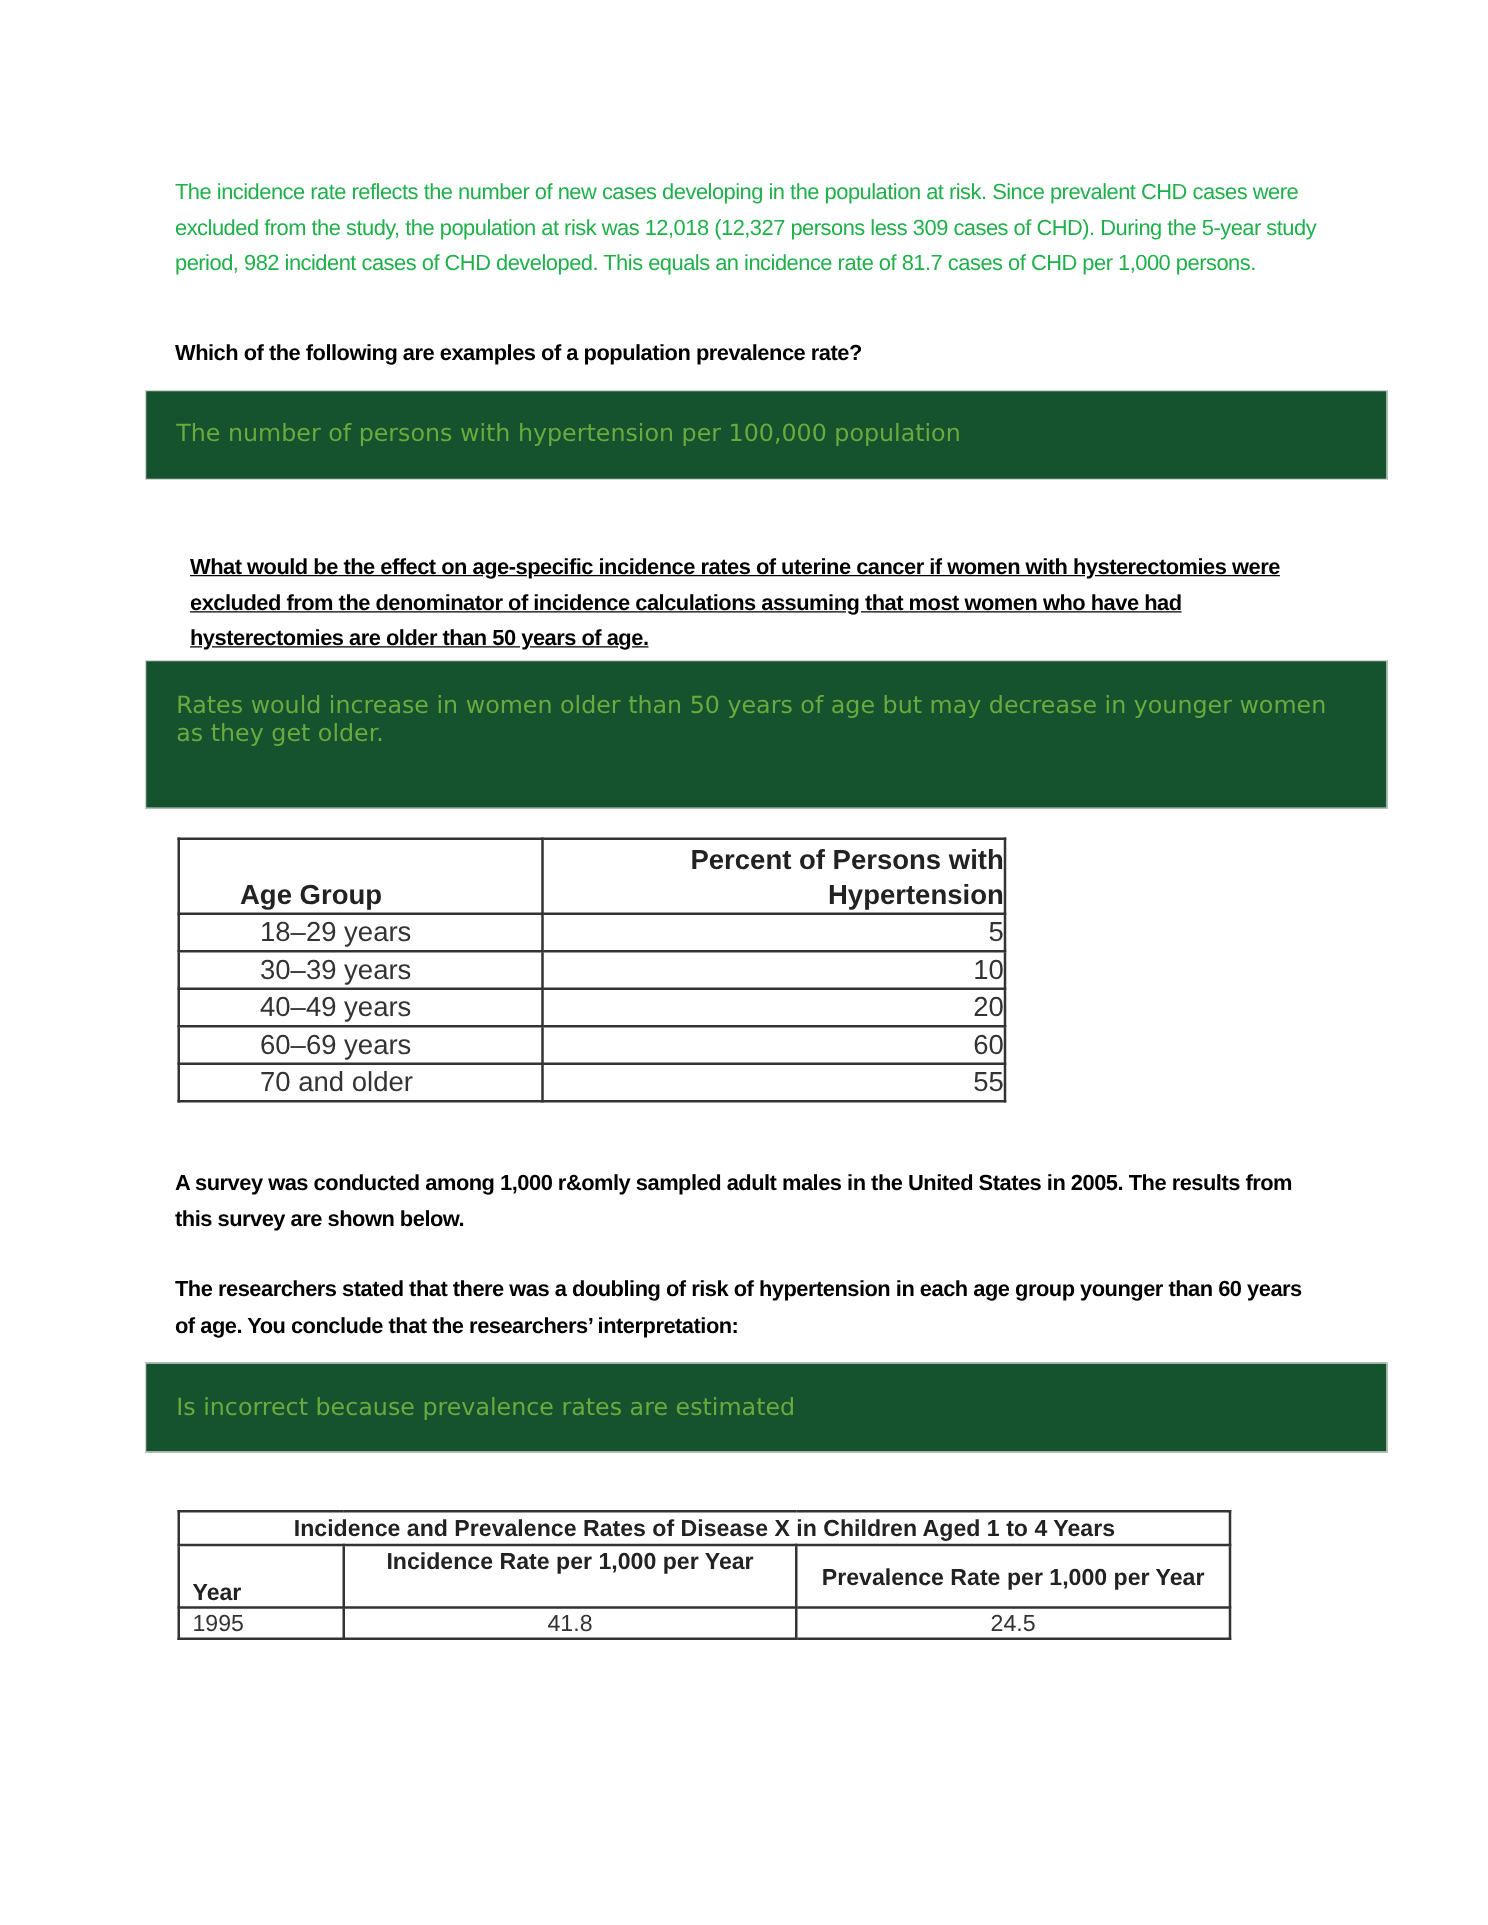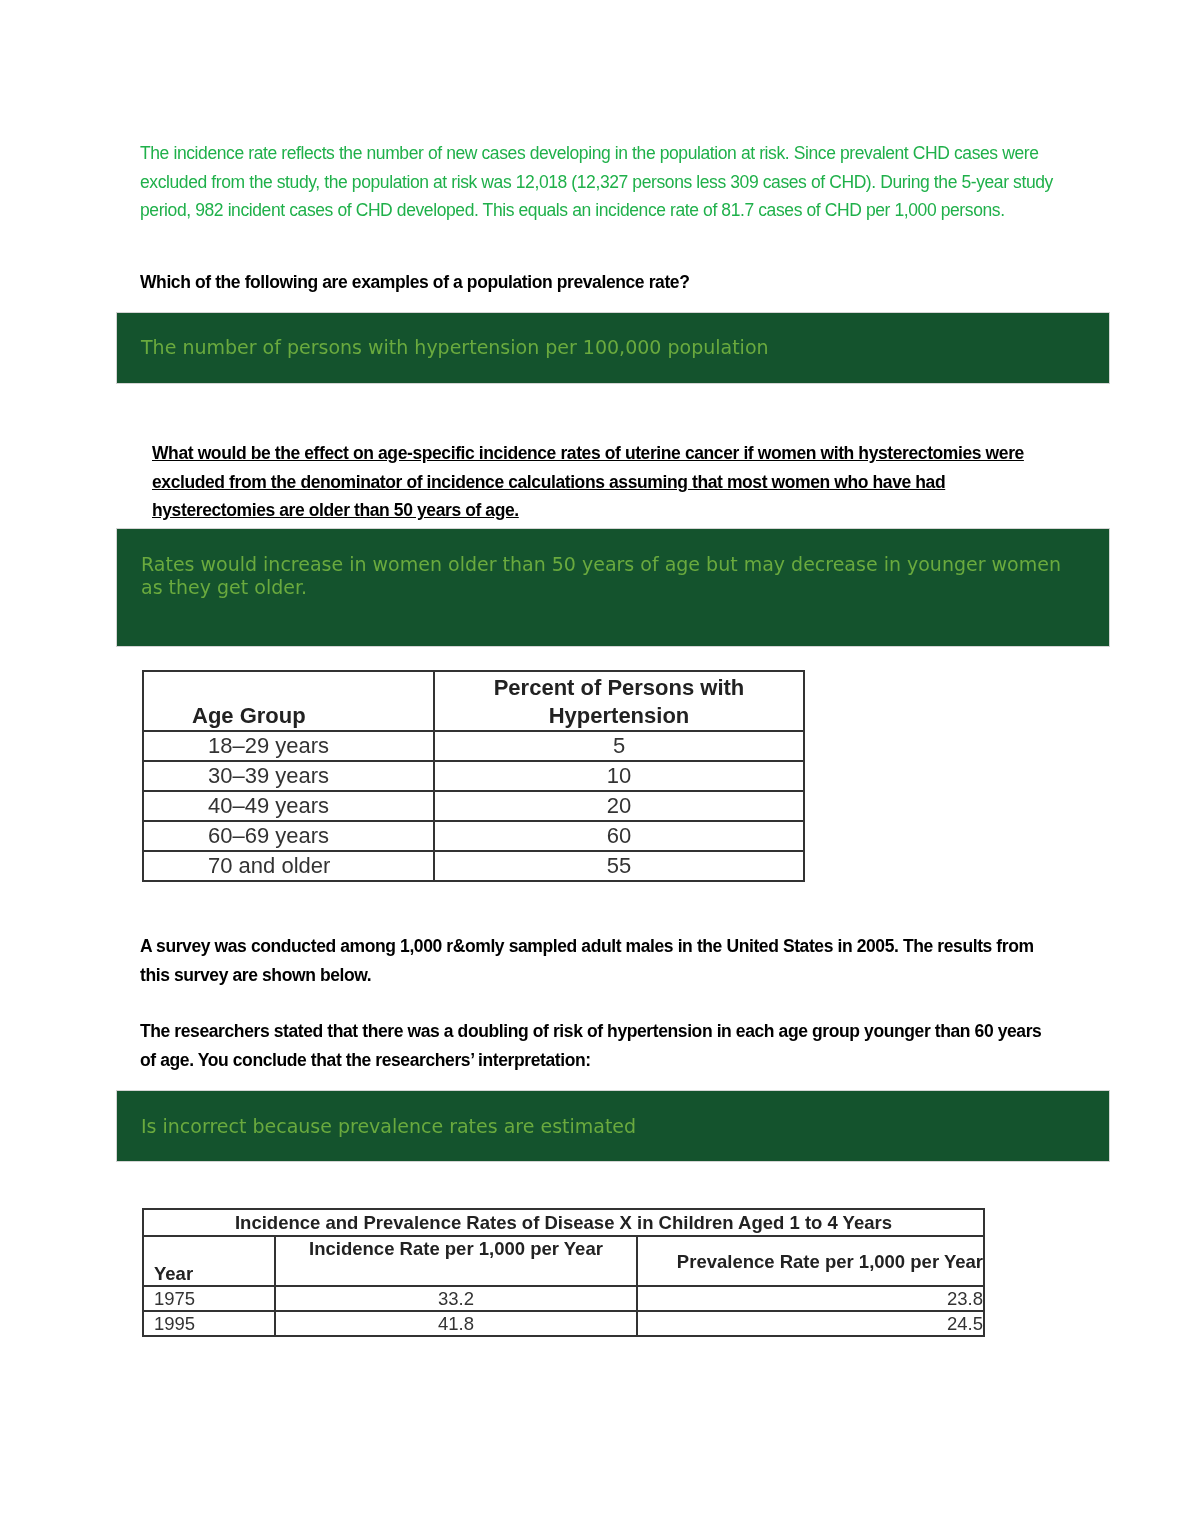--- a/index.html
+++ b/index.html
@@ -9,29 +9,29 @@
   .q { color: #000; font-weight: bold; }
   .ansbox { position: absolute; left: 116px; width: 994px; border: 1.5px solid #d4d4d4; box-sizing: border-box; background: #14532d; }
   .ans { position: absolute; left: 24px; right: 40px; color: #6aaa3e; font-family: "DejaVu Sans", sans-serif; font-size: 19px; line-height: 23px; }
   table.img-table { position: absolute; border-collapse: collapse; font-family: "Liberation Sans", sans-serif; color: #333; }
   table.img-table td, table.img-table th { border: 2px solid #333; padding: 0; }
   #t1 { left: 142px; top: 670px; width: 663px; }
   #t1 th { font-size: 22px; font-weight: bold; color: #222; height: 58px; vertical-align: bottom; line-height: 28px; }
   #t1 td { font-size: 22px; height: 28px; line-height: 28px; }
   #t1 .c1 { width: 225px; text-align: left; padding-left: 64px; }
   #t1 th.c1 { padding-left: 48px; }
-  #t1 .c2 { text-align: center; }
+  #t1 .c2 { text-align: right; }
   #t2 { left: 142px; top: 1208px; width: 843px; }
   #t2 td, #t2 th { font-size: 18.5px; line-height: 23px; }
   #t2 .title { font-weight: bold; color: #222; text-align: center; height: 25px; }
   #t2 th { font-weight: bold; color: #222; height: 48px; }
   #t2 td { height: 23px; }
   #t2 .y { width: 120px; text-align: left; padding-left: 10px; }
   #t2 .i { width: 360px; text-align: center; }
-  #t2 .p { text-align: right; }
+  #t2 .p { text-align: center; }
   #t2 th.y { vertical-align: bottom; }
   #t2 th.i { vertical-align: top; }
 </style>
 </head>
 <body>
 
 <p class="para intro" style="margin:0">The incidence rate reflects the number of new cases developing in the population at risk. Since prevalent CHD cases were excluded from the study, the population at risk was 12,018 (12,327 persons less 309 cases of CHD). During the 5-year study period, 982 incident cases of CHD developed. This equals an incidence rate of 81.7 cases of CHD per 1,000 persons.</p>
 
 <p class="para q" style="margin:0; top:268px;">Which of the following are examples of a population prevalence rate?</p>
 <div class="ansbox" style="top:312px; height:72px;">
@@ -82,23 +82,18 @@
   <tbody>
       <tr>
     <td class="title" colspan="3">Incidence and Prevalence Rates of Disease X in Children Aged 1 to 4 Years</td>
   </tr>
   <tr>
     <th class="y">Year</th>
     <th class="i">Incidence Rate per 1,000 per Year</th>
     <th class="p">Prevalence Rate per 1,000 per Year</th>
   </tr>
   <tr>
-        <td class="y">1975</td>
-        <td class="i">33.2</td>
-        <td class="p">23.8</td>
-      </tr>
-  <tr>
         <td class="y">1995</td>
         <td class="i">41.8</td>
         <td class="p">24.5</td>
       </tr>
 </tbody>
   </table>
 
 </body></html>

